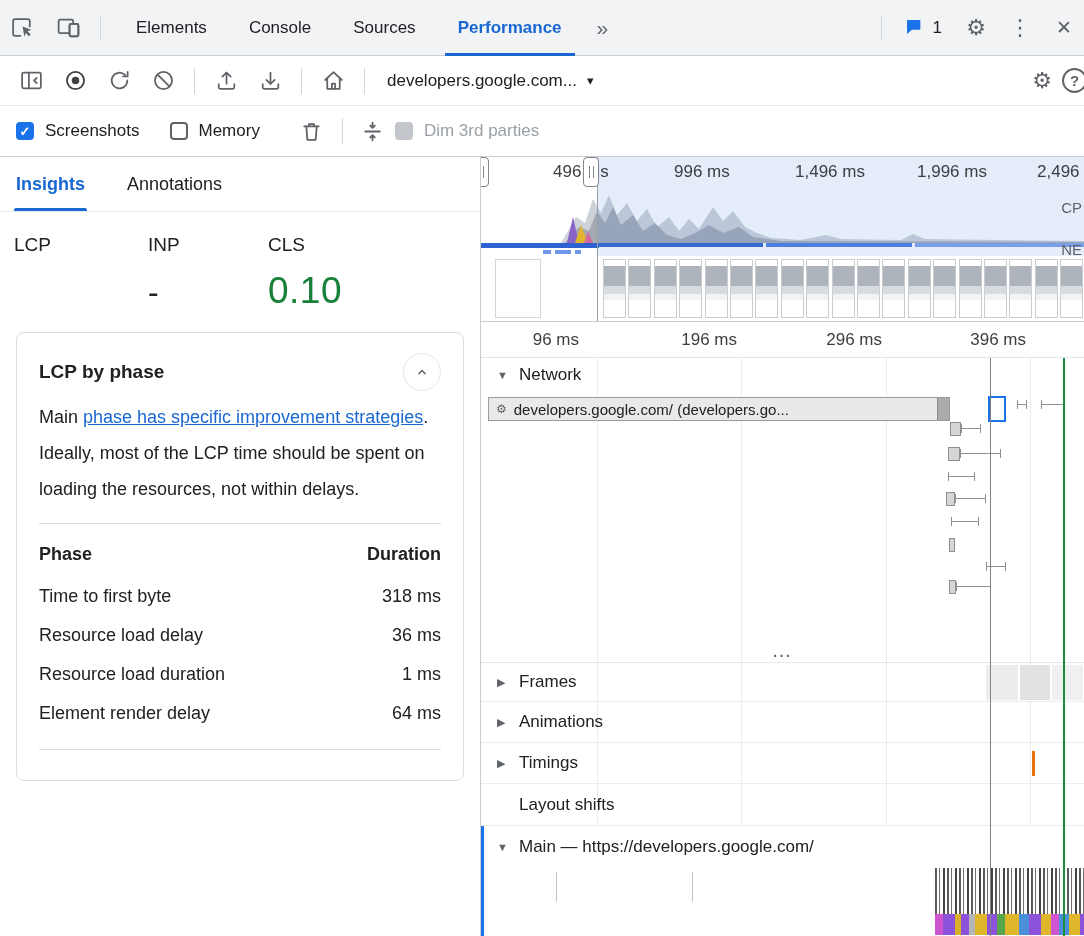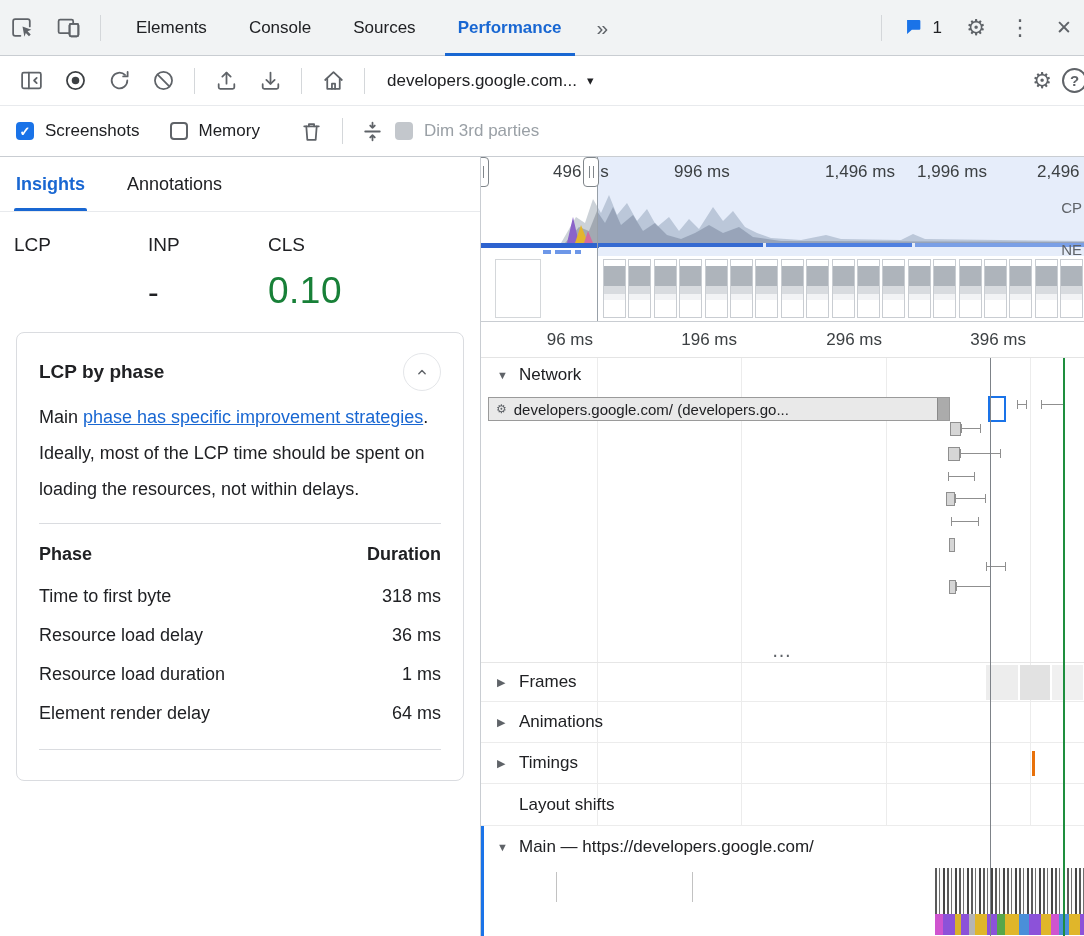--- a/index.html
+++ b/index.html
@@ -317,21 +317,21 @@
         </div>
         <hr class="div">
       </div>
     </aside>
 
     <div class="timeline">
 
       <div class="overview">
         <span class="ov-label" style="left:72px">496 ms</span>
         <span class="ov-label" style="left:193px">996 ms</span>
-        <span class="ov-label" style="left:344px">1,496 ms</span>
+        <span class="ov-label" style="left:314px">1,496 ms</span>
         <span class="ov-label" style="left:436px">1,996 ms</span>
         <span class="ov-label" style="left:556px">2,496 ms</span>
 
         <svg class="cpu" width="603" height="60" viewBox="0 0 603 60" preserveAspectRatio="none">
           <polygon fill="#c7cdd4" opacity="0.9" points="80,60 95,34 104,40 112,16 120,30 128,12 136,32 146,20 156,38 166,26 176,44 188,34 198,48 208,36 218,46 232,24 242,38 252,28 264,44 276,50 290,55 320,57 345,52 360,56 420,57 432,51 444,56 603,58 603,60"></polygon>
           <polygon fill="#9aa2ab" opacity="0.85" points="84,60 98,44 108,48 116,28 124,40 132,24 140,42 152,32 162,48 174,40 186,52 200,56 214,50 228,42 242,50 258,44 272,54 300,58 603,59 603,60"></polygon>
           <polygon fill="#8a63c9" points="86,60 92,34 98,60"></polygon>
           <polygon fill="#e3b52c" points="94,60 100,42 107,60"></polygon>
           <polygon fill="#d16ba0" points="103,60 107,48 112,60"></polygon>
         </svg>
@@ -378,21 +378,21 @@
           </div>
       </div>
 
       <div class="flame">
         <div class="gridline" style="left:116px"></div>
         <div class="gridline" style="left:260px"></div>
         <div class="gridline" style="left:405px"></div>
         <div class="gridline" style="left:549px"></div>
 
         <div class="f-ruler">
-          <span class="f-label" style="left:112px">96 ms</span>
+          <span class="f-label" style="left:98px">96 ms</span>
           <span class="f-label" style="left:256px">196 ms</span>
           <span class="f-label" style="left:401px">296 ms</span>
           <span class="f-label" style="left:545px">396 ms</span>
         </div>
 
         <div class="track-head" style="top:36px;height:34px">
           <span class="tri">▼</span>
           <span>Network</span>
         </div>
 

